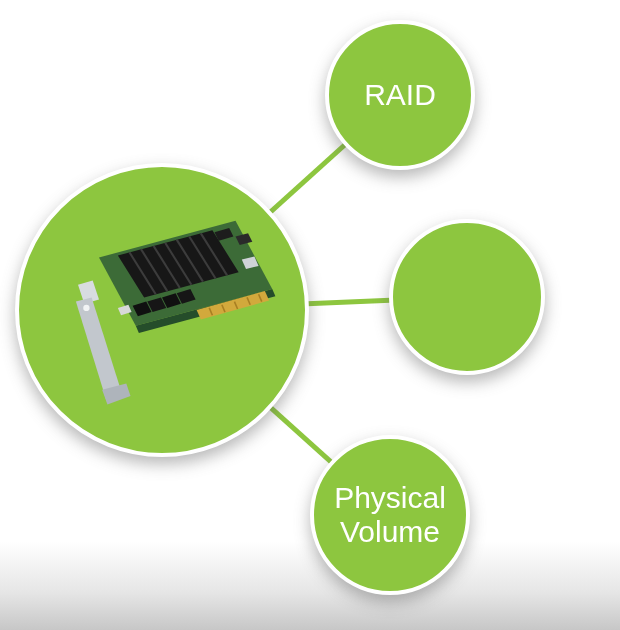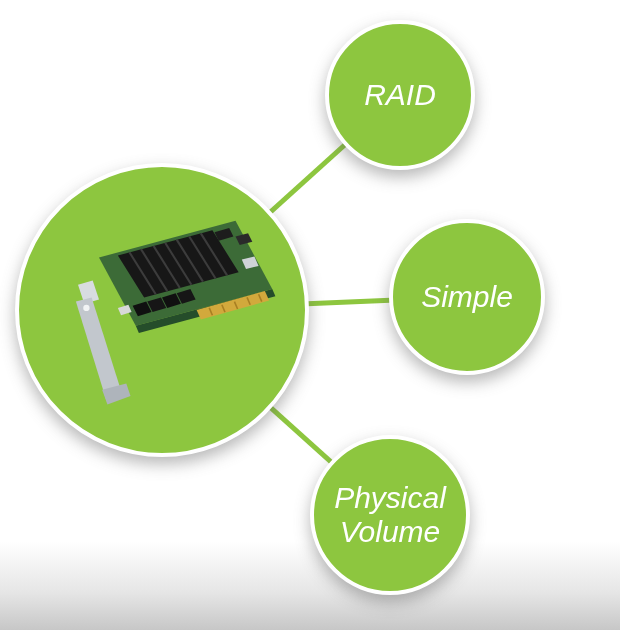--- a/index.html
+++ b/index.html
@@ -24,21 +24,20 @@
     border-radius: 50%;
     background: #8dc63f;
     border: 4px solid #ffffff;
     box-shadow: 0 7px 16px rgba(95,95,95,0.45);
     display: flex;
     flex-direction: column;
     align-items: center;
     justify-content: center;
     color: #ffffff;
     text-align: center;
-    font-style: italic;
   }
   .hub {
     left: 15px; top: 163px;
     width: 294px; height: 294px;
   }
   .node { font-size: 30px; line-height: 1.15; font-weight: 400; }
   .node-raid     { left: 325px; top: 20px;  width: 150px; height: 150px; }
   .node-simple   { left: 389px; top: 219px; width: 156px; height: 156px; }
   .node-physical { left: 310px; top: 435px; width: 160px; height: 160px; }
   .node-line { display: block; }
@@ -92,21 +91,20 @@
       <polygon points="196,52 208,49 212,58 200,61" fill="#cfd3d7"></polygon>
       <polygon points="78,98 88,95 91,102 81,105" fill="#d8d8d8"></polygon>
     </svg>
   </div>
 
   <div class="circle node node-raid">
     <span class="node-line">RAID</span>
   </div>
 
   <div class="circle node node-simple">
-    <span class="node-line">Simple</span>
   </div>
 
   <div class="circle node node-physical">
     <span class="node-line">Physical</span>
     <span class="node-line">Volume</span>
   </div>
 
 </div>
 
 </body></html>

